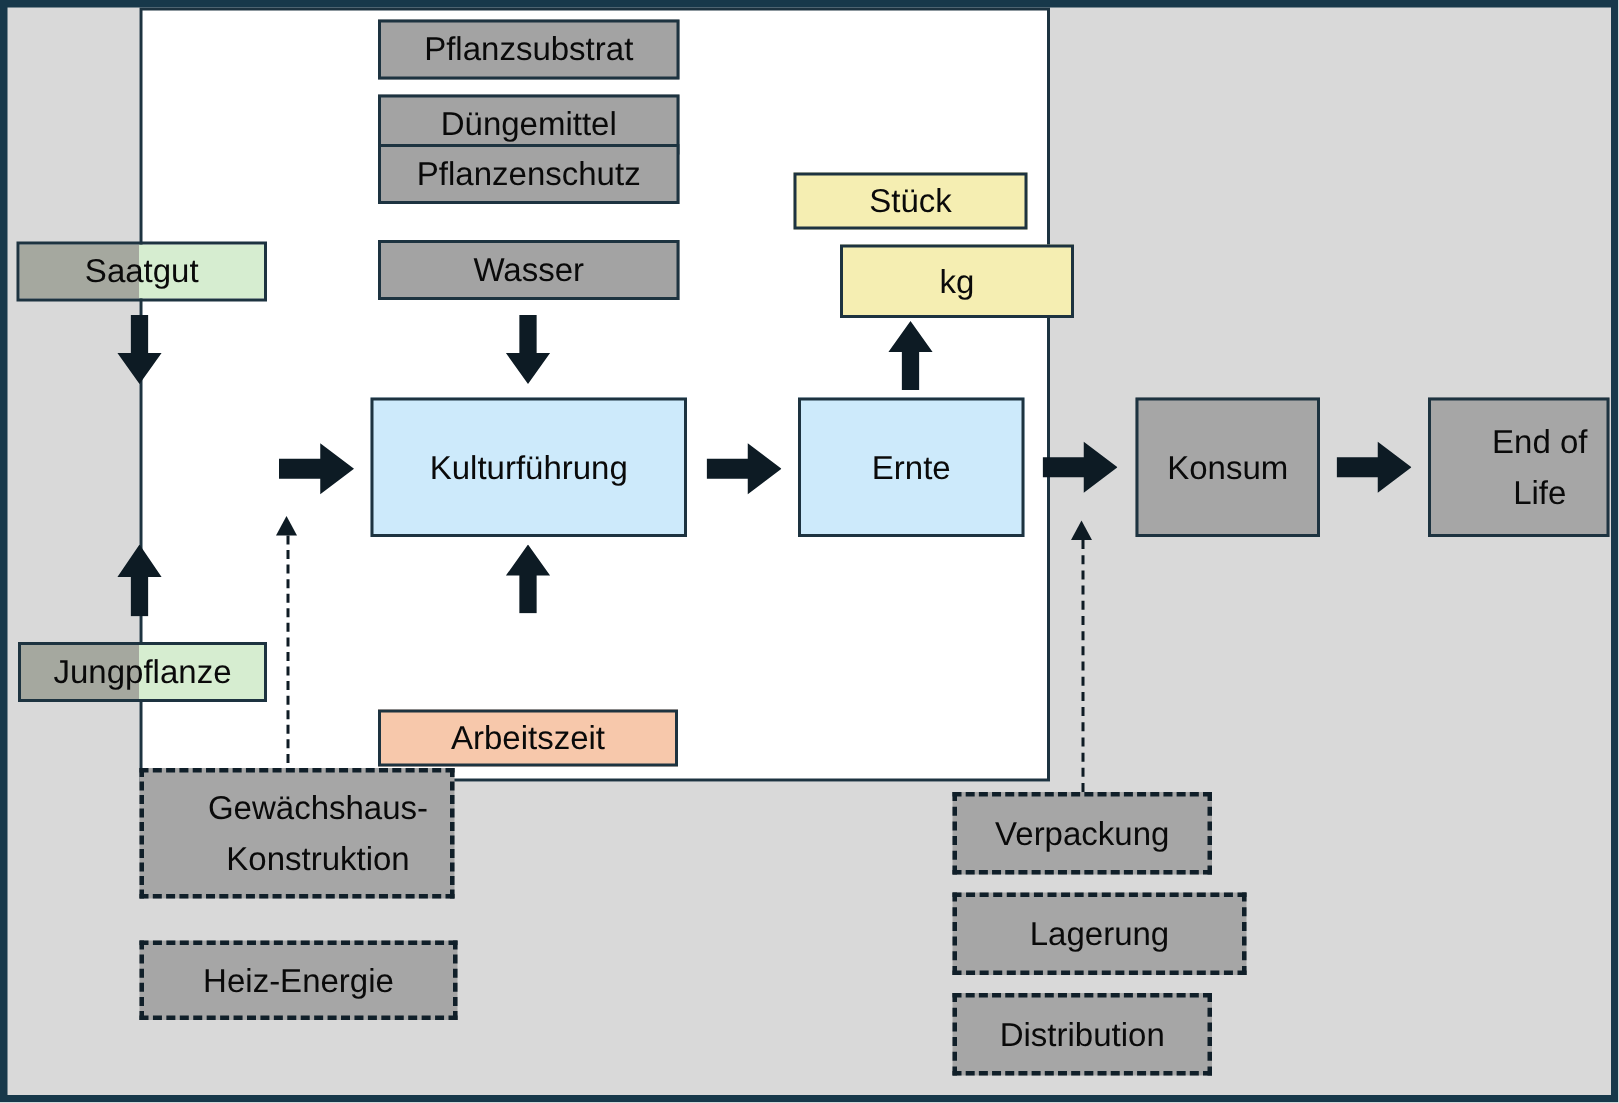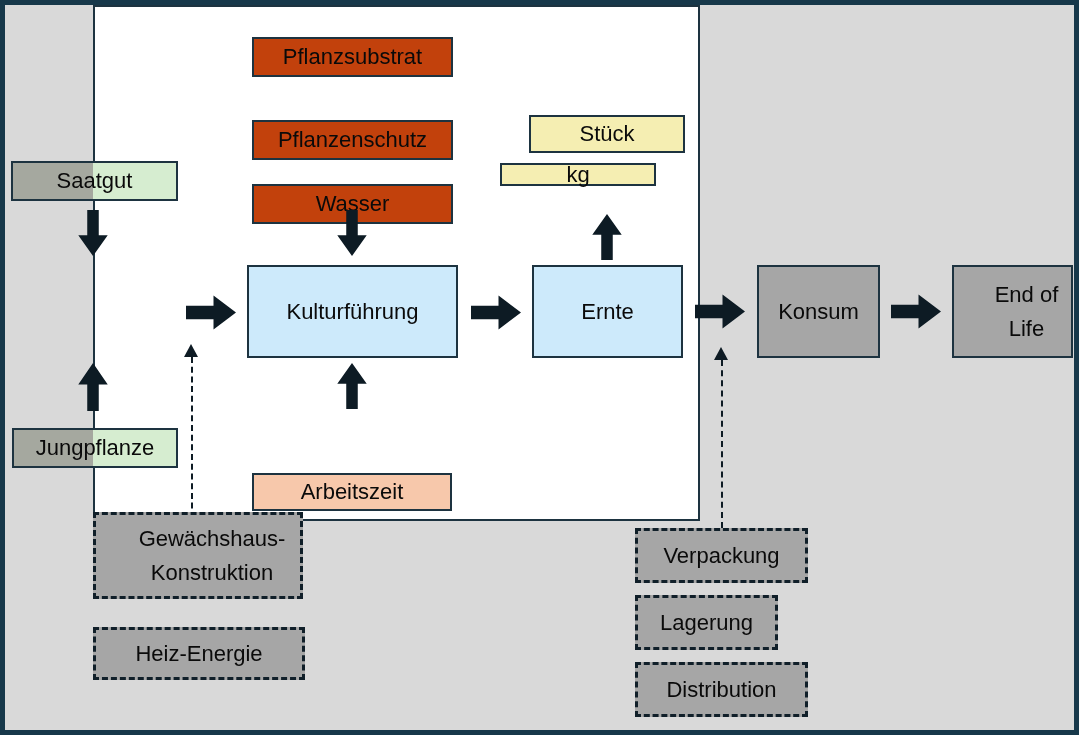--- a/index.html
+++ b/index.html
@@ -33,21 +33,21 @@
     display: flex;
     flex-direction: column;
     align-items: center;
     justify-content: center;
     text-align: center;
     font-size: 22px;
     line-height: 1.25;
     z-index: 3;
     white-space: nowrap;
   }
-  .green  { background: #c2410c; margin-top: 24px; }
+  .green  { background: #a3a3a3; }
   .blue   { background: #cdeafb; }
   .yellow { background: #f5eeb2; }
   .salmon { background: #f7c8ab; }
   .grayb  { background: #a6a6a6; }
   .dashedb { border: 3px dashed #101f29; background: #a6a6a6; }
   
   .split-green-saatgut    { background: linear-gradient(90deg, #a5a89f 80px, #d6edd0 80px); }
   .split-green-jungpflanze{ background: linear-gradient(90deg, #a5a89f 79px, #d6edd0 79px); }
   .split-blue-anzucht     { background: linear-gradient(90deg, #a6a9ab 69px, #cdeafb 69px); }
   .twoline { line-height: 34px; padding-left: 28px; }
@@ -71,48 +71,49 @@
   }
 </style>
 </head>
 <body>
 
 <div class="canvas">
 
   <div class="boundary"></div>
 
   <div class="box green" style="left:252px;top:13px;width:201px;height:40px">Pflanzsubstrat</div>
+  <div class="box green" style="left:252px;top:63px;width:201px;height:40px">Düngemittel</div>
   <div class="box green" style="left:252px;top:96px;width:201px;height:40px">Pflanzenschutz</div>
   <div class="box green" style="left:252px;top:160px;width:201px;height:40px">Wasser</div>
 
   <div class="box split-green-saatgut" style="left:11px;top:161px;width:167px;height:40px">Saatgut</div>
   <div class="box split-green-jungpflanze" style="left:12px;top:428px;width:166px;height:40px">Jungpflanze</div>
 
   <div class="box blue" style="left:247px;top:265px;width:211px;height:93px">Kulturführung</div>
   <div class="box blue" style="left:532px;top:265px;width:151px;height:93px">Ernte</div>
 
   <div class="box yellow" style="left:529px;top:115px;width:156px;height:38px">Stück</div>
-  <div class="box yellow" style="left:500px;top:163px;width:156px;height:23px">kg</div>
+  <div class="box yellow" style="left:560px;top:163px;width:156px;height:49px">kg</div>
 
   <div class="box salmon" style="left:252px;top:473px;width:200px;height:38px">Arbeitszeit</div>
 
   <div class="box grayb" style="left:757px;top:265px;width:123px;height:93px">Konsum</div>
   <div class="box grayb twoline" style="left:952px;top:265px;width:121px;height:93px">
     <span>End of</span>
     <span>Life</span>
   </div>
 
   <div class="box dashedb twoline" style="left:93px;top:512px;width:210px;height:87px">
     <span>Gewächshaus-</span>
     <span>Konstruktion</span>
   </div>
   <div class="box dashedb" style="left:93px;top:627px;width:212px;height:53px">Heiz-Energie</div>
 
   <div class="box dashedb" style="left:635px;top:528px;width:173px;height:55px">Verpackung</div>
-  <div class="box dashedb" style="left:635px;top:595px;width:143px;height:55px">Lagerung</div>
+  <div class="box dashedb" style="left:635px;top:595px;width:196px;height:55px">Lagerung</div>
   <div class="box dashedb" style="left:635px;top:662px;width:173px;height:55px">Distribution</div>
 
   <div class="barrow ar-down" style="left:77px;top:210px;width:32px;height:46px"></div>
   <div class="barrow ar-down" style="left:336px;top:210px;width:32px;height:46px"></div>
   <div class="barrow ar-up" style="left:591px;top:214px;width:32px;height:46px"></div>
   <div class="barrow ar-up" style="left:77px;top:363px;width:32px;height:48px"></div>
   <div class="barrow ar-up" style="left:336px;top:363px;width:32px;height:46px"></div>
   <div class="barrow ar-right" style="left:186px;top:294px;width:50px;height:37px"></div>
   <div class="barrow ar-right" style="left:471px;top:294px;width:50px;height:37px"></div>
   <div class="barrow ar-right" style="left:695px;top:293px;width:50px;height:37px"></div>

